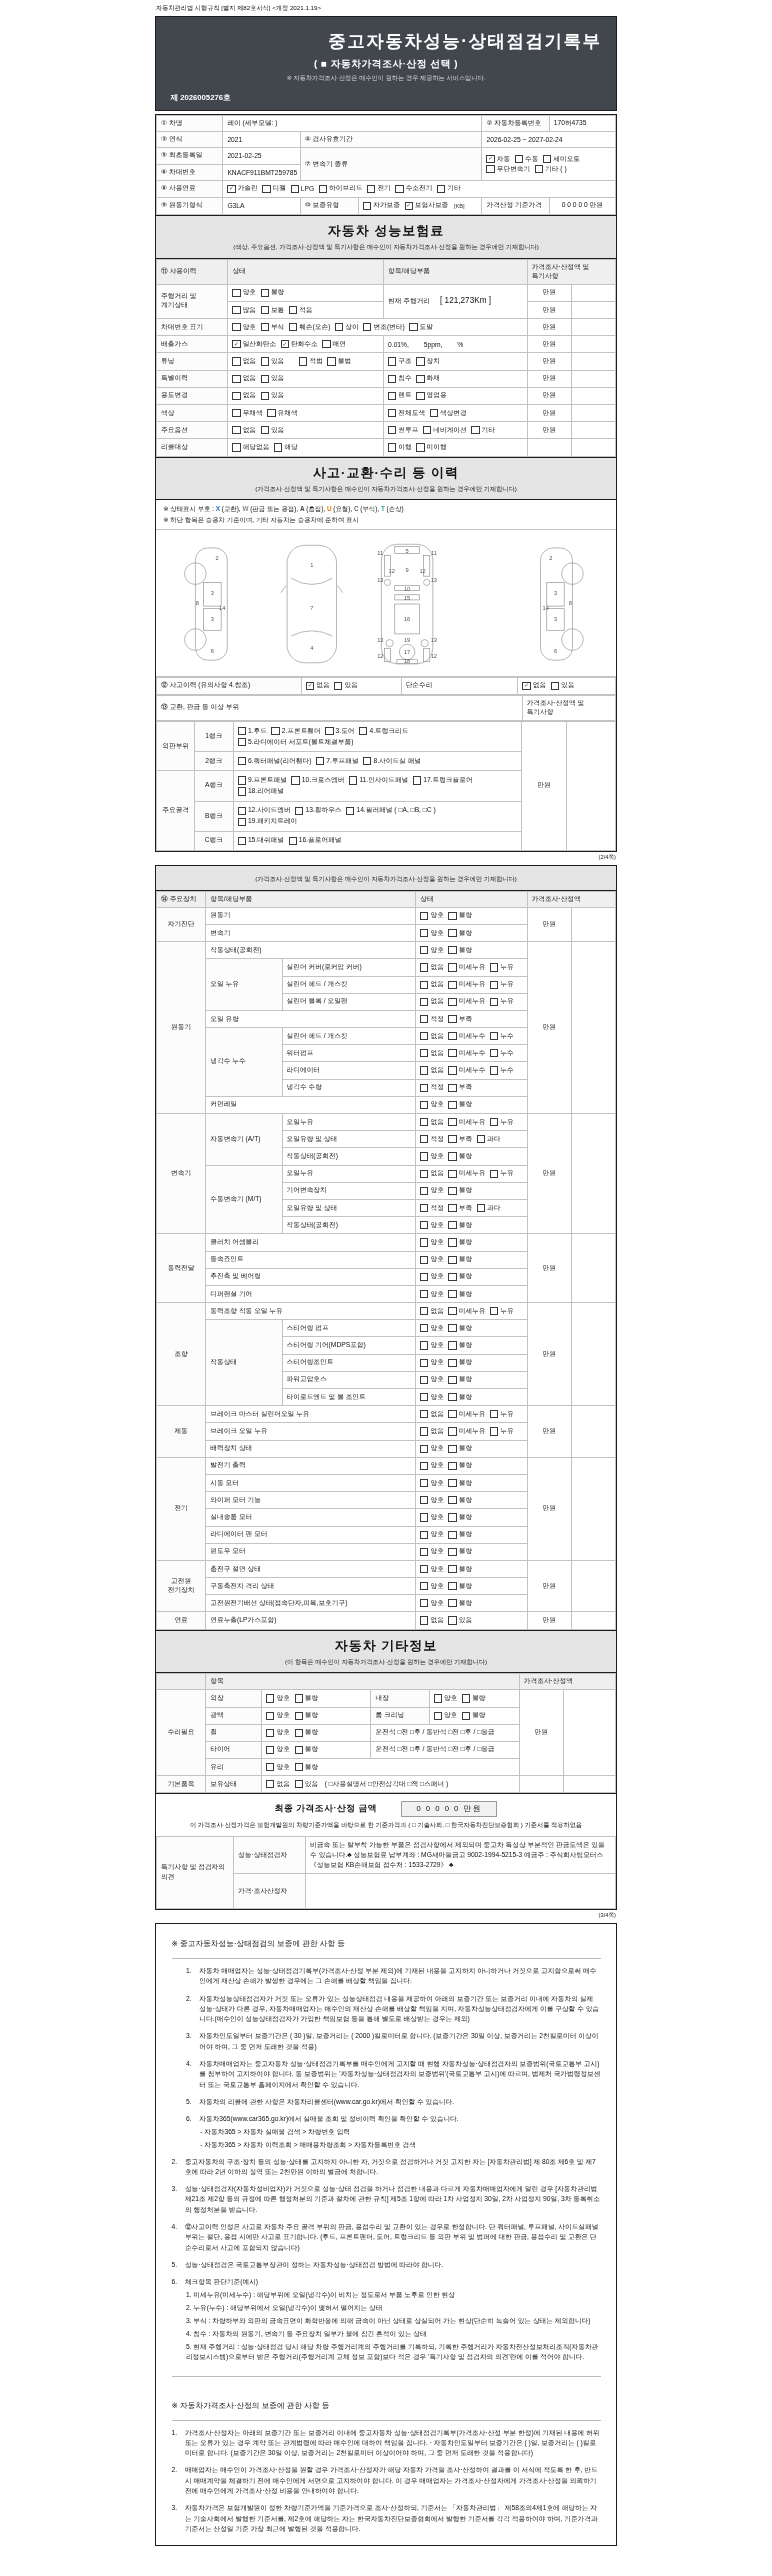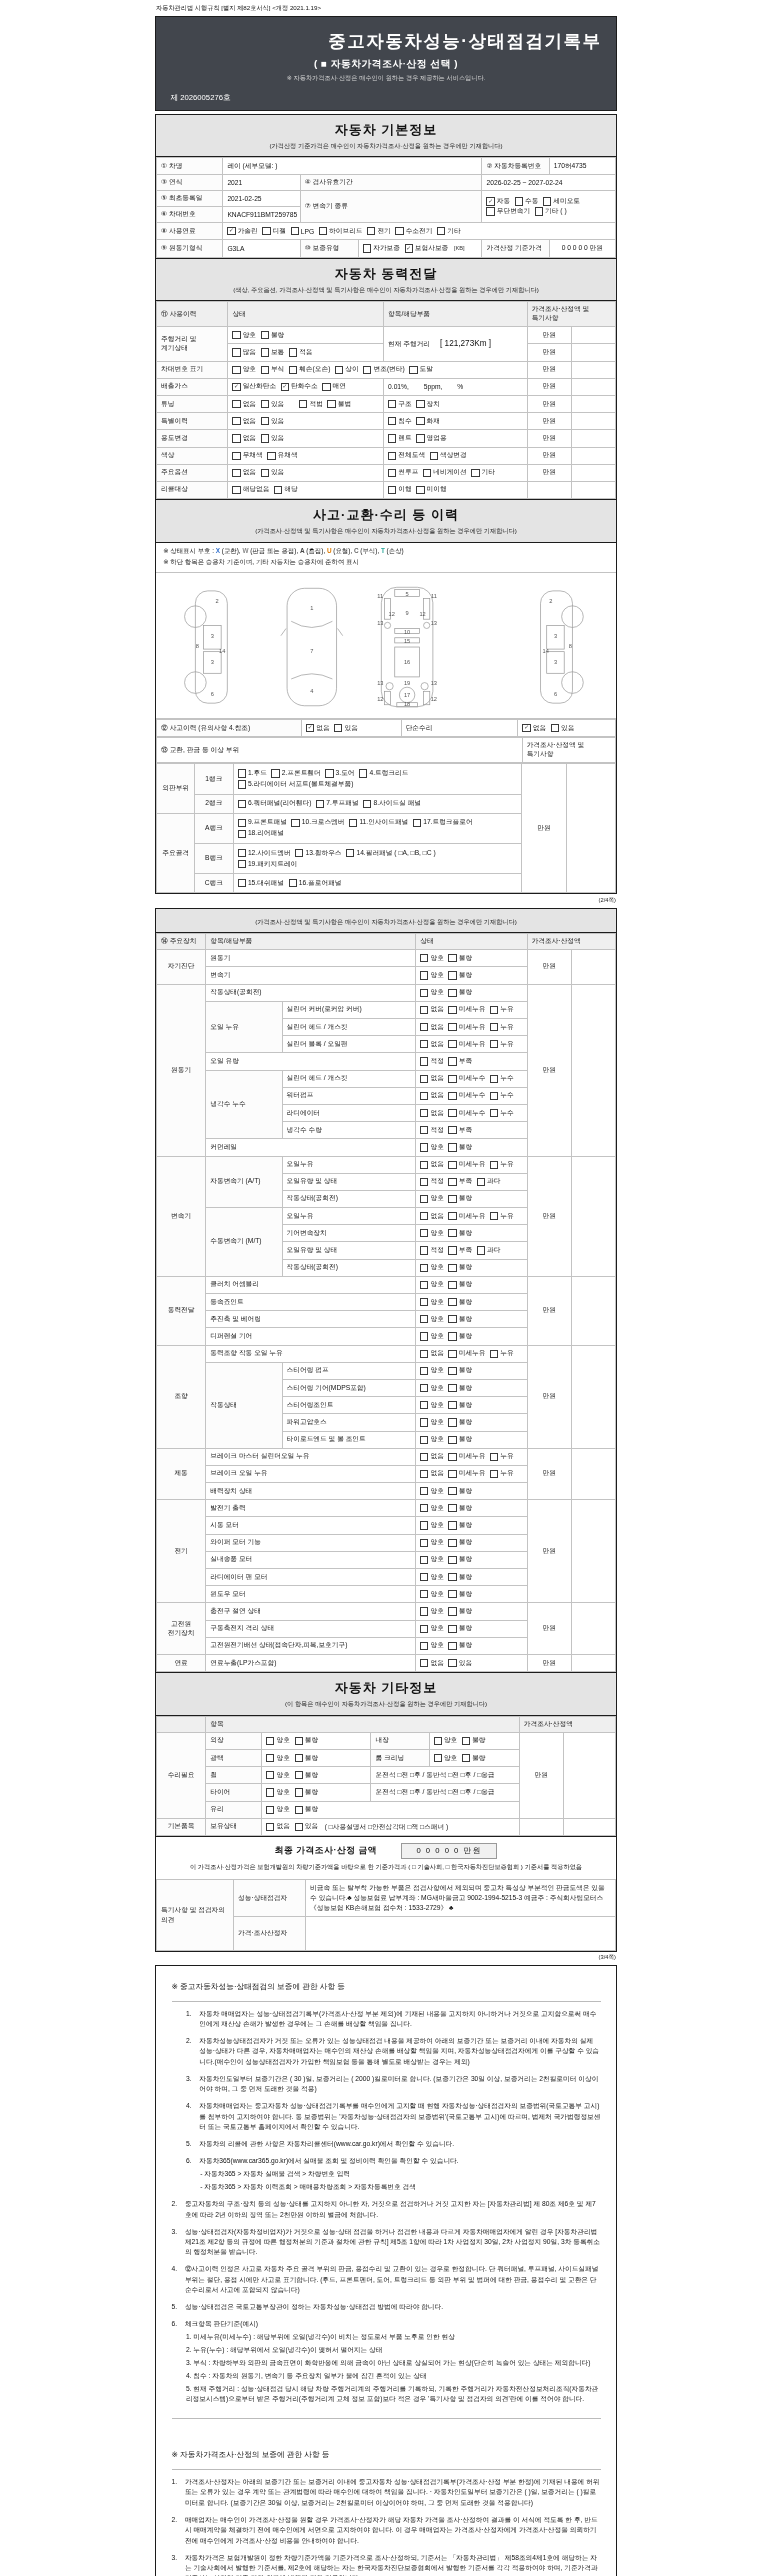--- a/index.html
+++ b/index.html
@@ -4,21 +4,21 @@
 <style>
   html,body{margin:0;padding:0;background:#fff;color:#111;
     font-family:"Liberation Sans","DejaVu Sans",sans-serif;}
   .page{width:462px;margin:0 auto;padding:2.1px 0 20.6px;}
   .form-ref{font-size:6.2px;margin:2.1px 0 2.6px 1px;color:#111;}
   
   .hdr{background:#42464d;color:#fff;padding:12.4px 14.4px 7.2px;border:0.5px solid #1c1c1c;}
   .hdr-title{text-align:right;font-size:17.5px;font-weight:bold;letter-spacing:1.5px;}
   .hdr-sub{text-align:center;font-size:9.8px;font-weight:bold;margin-top:4.6px;letter-spacing:0.5px;}
   .hdr-note{text-align:center;font-size:6.2px;color:#d8d8d8;margin-top:3.6px;}
-  .hdr-docno{font-size:7.7px;font-weight:normal;margin-top:9.3px;}
+  .hdr-docno{font-size:7.7px;font-weight:bold;margin-top:9.3px;}
   
   .block{border:1px solid #1c1c1c;margin-top:3.1px;background:#fff;}
   .sec-head{background:#e4e4e4;text-align:center;padding:6.2px 4.1px 5.2px;border-bottom:1px solid #1c1c1c;}
   .sec-head.mid{border-top:1px solid #1c1c1c;}
   .sec-head h2{margin:0;font-size:13px;font-weight:bold;letter-spacing:1px;}
   .sec-sub{font-size:6.2px;margin-top:3.1px;color:#222;}
   .pmark{text-align:right;font-size:5.7px;padding:2.1px 1px 0;color:#222;}
   
   table.t{width:100%;border-collapse:collapse;table-layout:fixed;}
   .t td,.t th{border:0.5px solid #c3c3c3;padding:3.1px 4.1px;font-size:6.7px;text-align:left;
@@ -45,21 +45,21 @@
   .rline{margin:1px 0;}
   
   .final-bar{display:flex;align-items:center;justify-content:center;gap:24px;padding:6.2px 4.1px 4.1px;border-top:1px solid #1c1c1c;}
   .final-label{font-size:8.8px;font-weight:bold;letter-spacing:0.5px;}
   .final-value{border:0.5px solid #9a9a9a;background:#f1f1f1;padding:2.1px 14.4px;font-size:7.7px;letter-spacing:1.5px;}
   .final-note{text-align:center;font-size:6.2px;padding:0 5.2px 6.2px;}
   .opin td{line-height:1.5;}
   
   .notice-body{padding:9.3px 15.5px 4.1px;font-size:6.7px;line-height:1.55;}
   .nhead{font-size:7.7px;padding:5.2px 0 8.2px;border-bottom:0.5px solid #bbb;margin-bottom:4.1px;}
-  .nhead.second{margin-top:13.4px;border-top:0.5px solid #bbb;padding-top:30px;}
+  .nhead.second{margin-top:13.4px;border-top:0.5px solid #bbb;padding-top:23px;}
   .nitem{display:flex;gap:4.1px;margin:6.7px 0;}
   .nitem .nn{min-width:9.3px;flex:none;}
   .nitem.sub1{margin-left:14.4px;}
   .nsub{margin:2.6px 0 0 1px;}
 </style>
 </head>
 <body>
 
 <div class="page">
 
@@ -67,24 +67,20 @@
 
   <header class="hdr">
     <div class="hdr-title">중고자동차성능·상태점검기록부</div>
     <div class="hdr-sub">( ■ 자동차가격조사·산정 선택 )</div>
     <div class="hdr-note">※ 자동차가격조사·산정은 매수인이 원하는 경우 제공하는 서비스입니다.</div>
     <div class="hdr-docno">제 2026005276호</div>
   </header>
 
   <section class="block">
 
-    <div class="sec-head">
-      <h2>자동차 기본정보</h2>
-      <div class="sec-sub">(가격산정 기준가격은 매수인이 자동차가격조사·산정을 원하는 경우에만 기재합니다)</div>
-    </div>
 
     <table class="t">
       <colgroup>
           <col style="width:66px">
           <col style="width:77px">
           <col style="width:58px">
           <col style="width:123px">
           <col style="width:67px">
           <col style="width:66px">
         </colgroup>
@@ -162,21 +158,21 @@
                   <span class="box">✓</span>
                   <span class="cbl">보험사보증</span>
                 </span></span><span class="kb">[KB]</span></td>
         <td class="lbl">가격산정 기준가격</td>
         <td class="ctr">0 0 0 0 0 만원</td>
       </tr>
     </tbody>
       </table>
 
     <div class="sec-head mid">
-      <h2>자동차 동력전달</h2>
+      <h2>자동차 성능보험료</h2>
       <div class="sec-sub">(색상, 주요옵션, 가격조사·산정액 및 특기사항은 매수인이 자동차가격조사·산정을 원하는 경우에만 기재합니다)</div>
     </div>
 
     <table class="t">
       <colgroup>
           <col style="width:71px">
           <col style="width:155px">
           <col style="width:143px">
           <col style="width:44px">
           <col style="width:44px">

